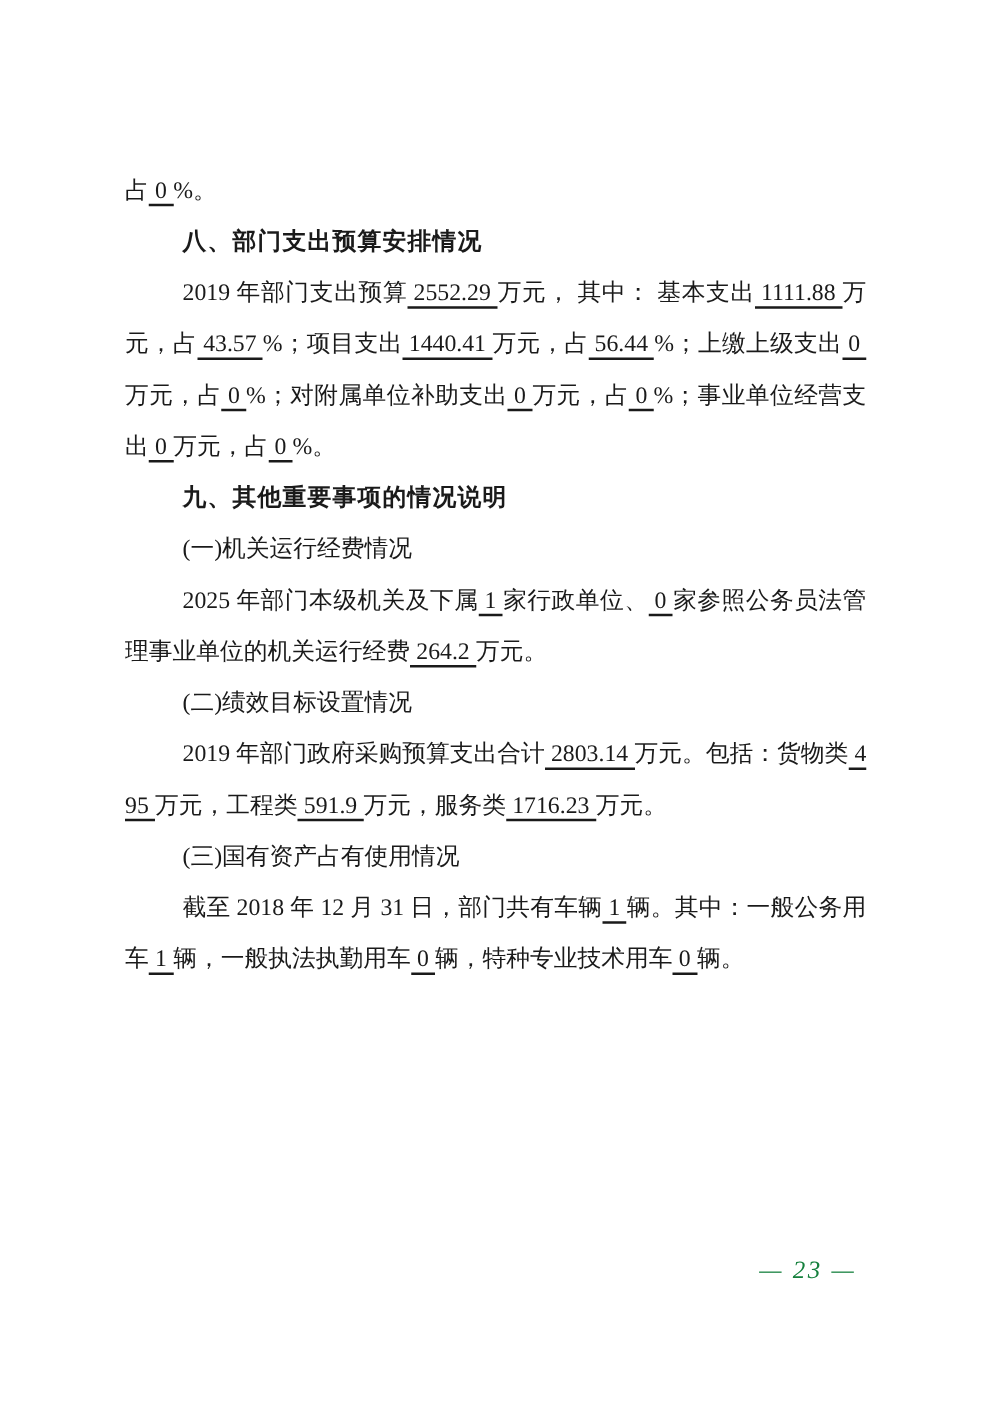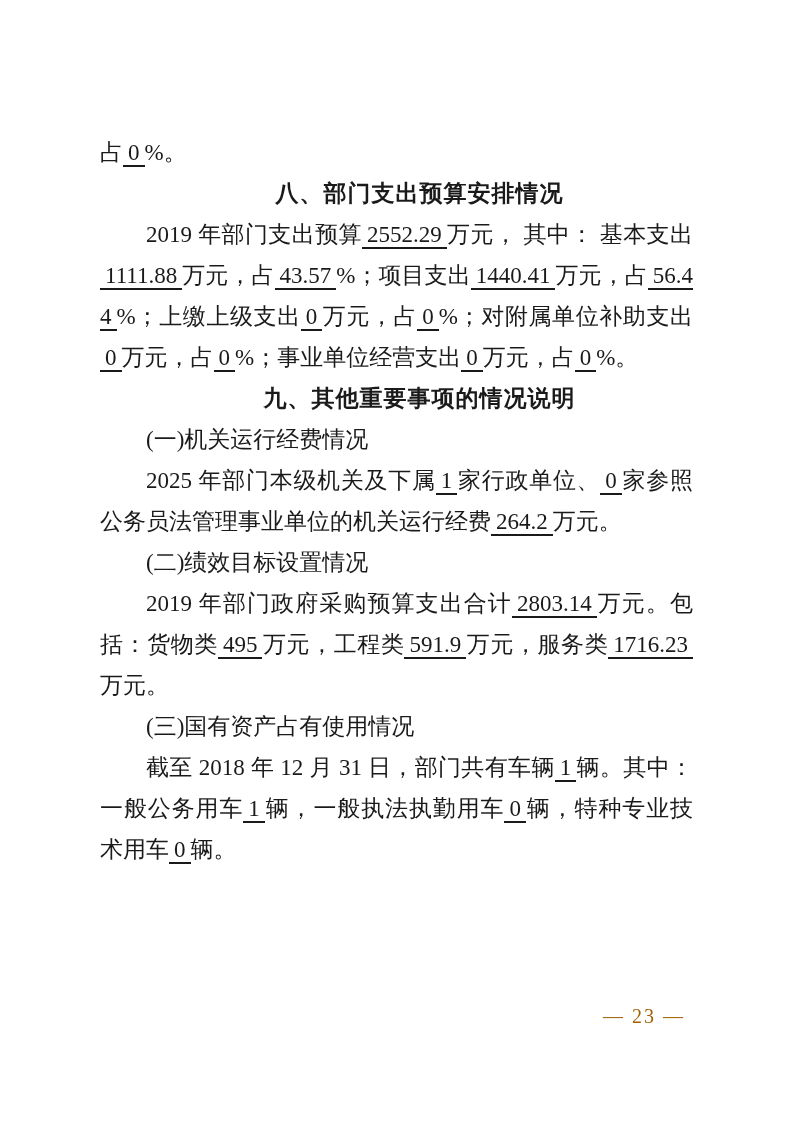--- a/index.html
+++ b/index.html
@@ -17,47 +17,48 @@
     color: #1a1a1a;
   }
   .content {
     position: absolute;
     left: 100px;
     top: 132px;
     width: 593px;
   }
   .para {
     margin: 0;
-    font-size: 23px;
+    font-size: 19px;
     line-height: 41px;
     text-align: justify;
     word-break: break-all;
   }
   .para.indent {
     text-indent: 46px;
   }
   .para.heading {
     font-family: Liberation Serif, serif;
     font-weight: bold;
-    text-align: center;
+    text-align: left;
     letter-spacing: 1px;
   }
   .blank {
     border-bottom: 2px solid #1a1a1a;
     padding: 0 5px;
   }
   .footer {
     position: absolute;
     top: 1002px;
     right: 108px;
     font-size: 20px;
     line-height: 28px;
     letter-spacing: 2px;
     font-family: "Liberation Serif", "DejaVu Serif", serif;
-    color: #a16207;
+    color: #15803d;
+    font-style: italic;
   }
 </style>
 </head>
 <body>
 
 <div class="sheet">
   <div class="content">
       <p class="para"><span>占</span><span class="blank">0</span><span>%。</span></p>
       <p class="para heading indent"><span>八、部门支出预算安排情况</span></p>
       <p class="para indent"><span>2019 年部门支出预算</span><span class="blank">2552.29</span><span>万元， 其中： 基本支出</span><span class="blank">1111.88</span><span>万元，占</span><span class="blank">43.57</span><span>%；项目支出</span><span class="blank">1440.41</span><span>万元，占</span><span class="blank">56.44</span><span>%；上缴上级支出</span><span class="blank">0</span><span>万元，占</span><span class="blank">0</span><span>%；对附属单位补助支出</span><span class="blank">0</span><span>万元，占</span><span class="blank">0</span><span>%；事业单位经营支出</span><span class="blank">0</span><span>万元，占</span><span class="blank">0</span><span>%。</span></p>

